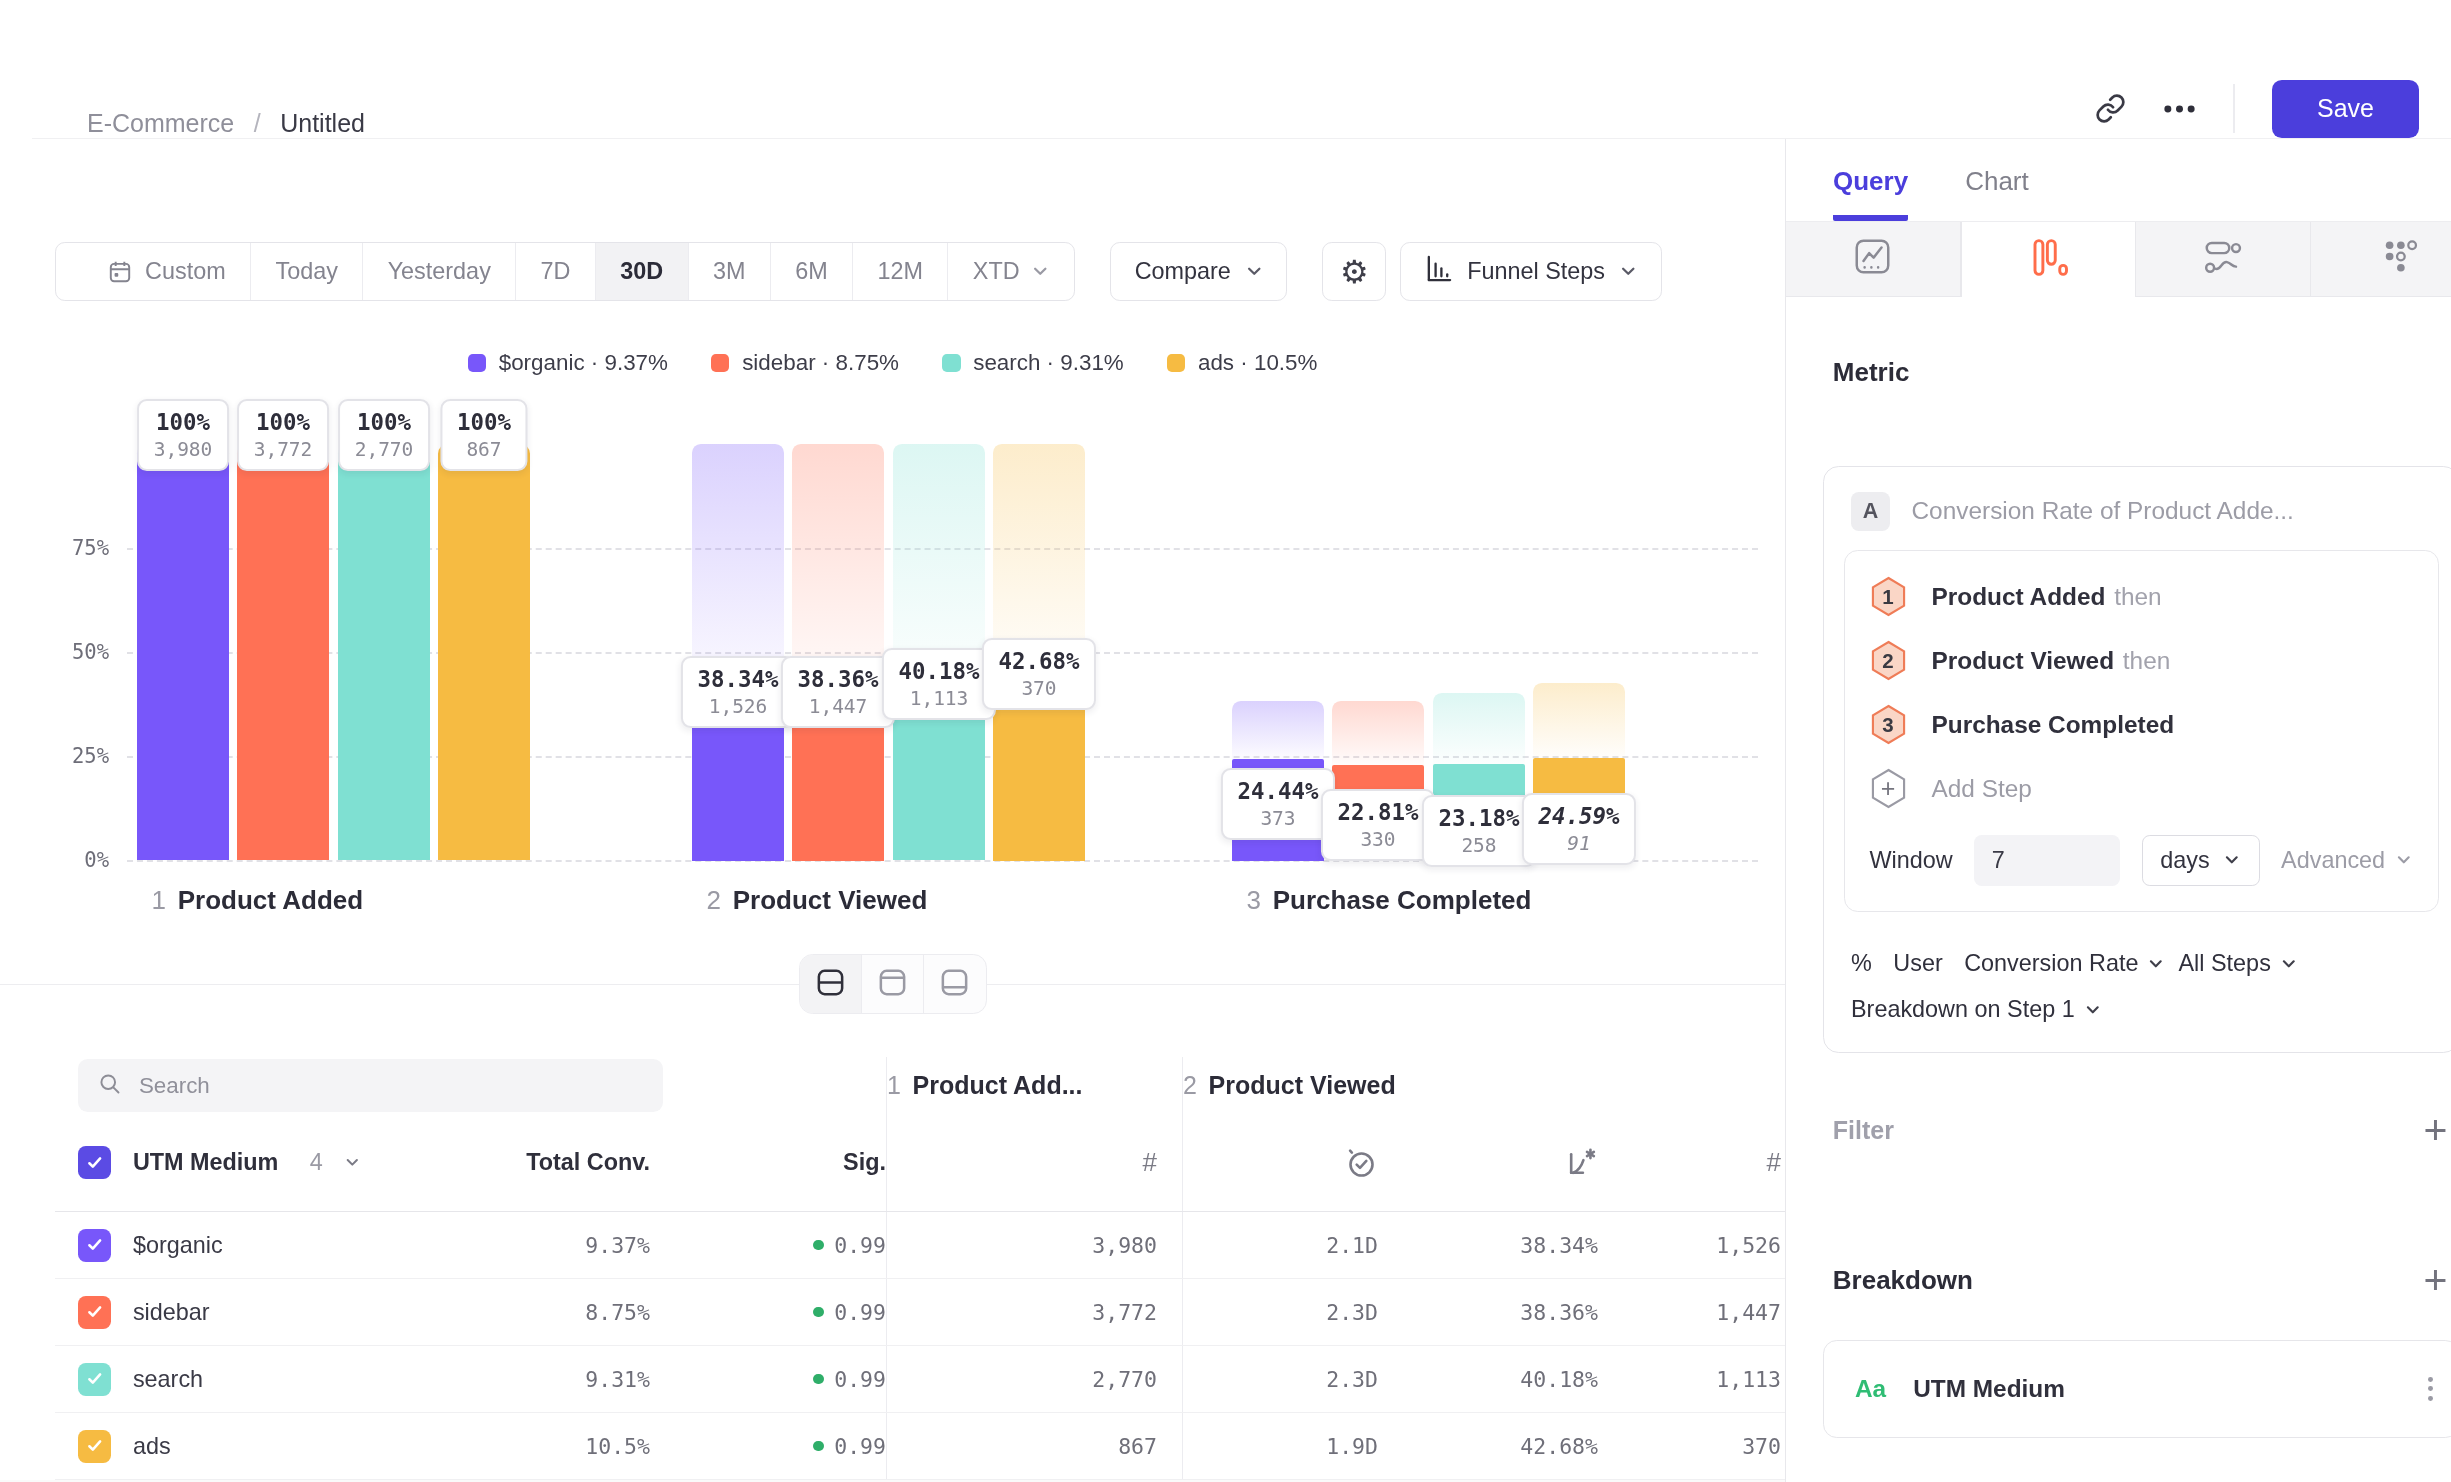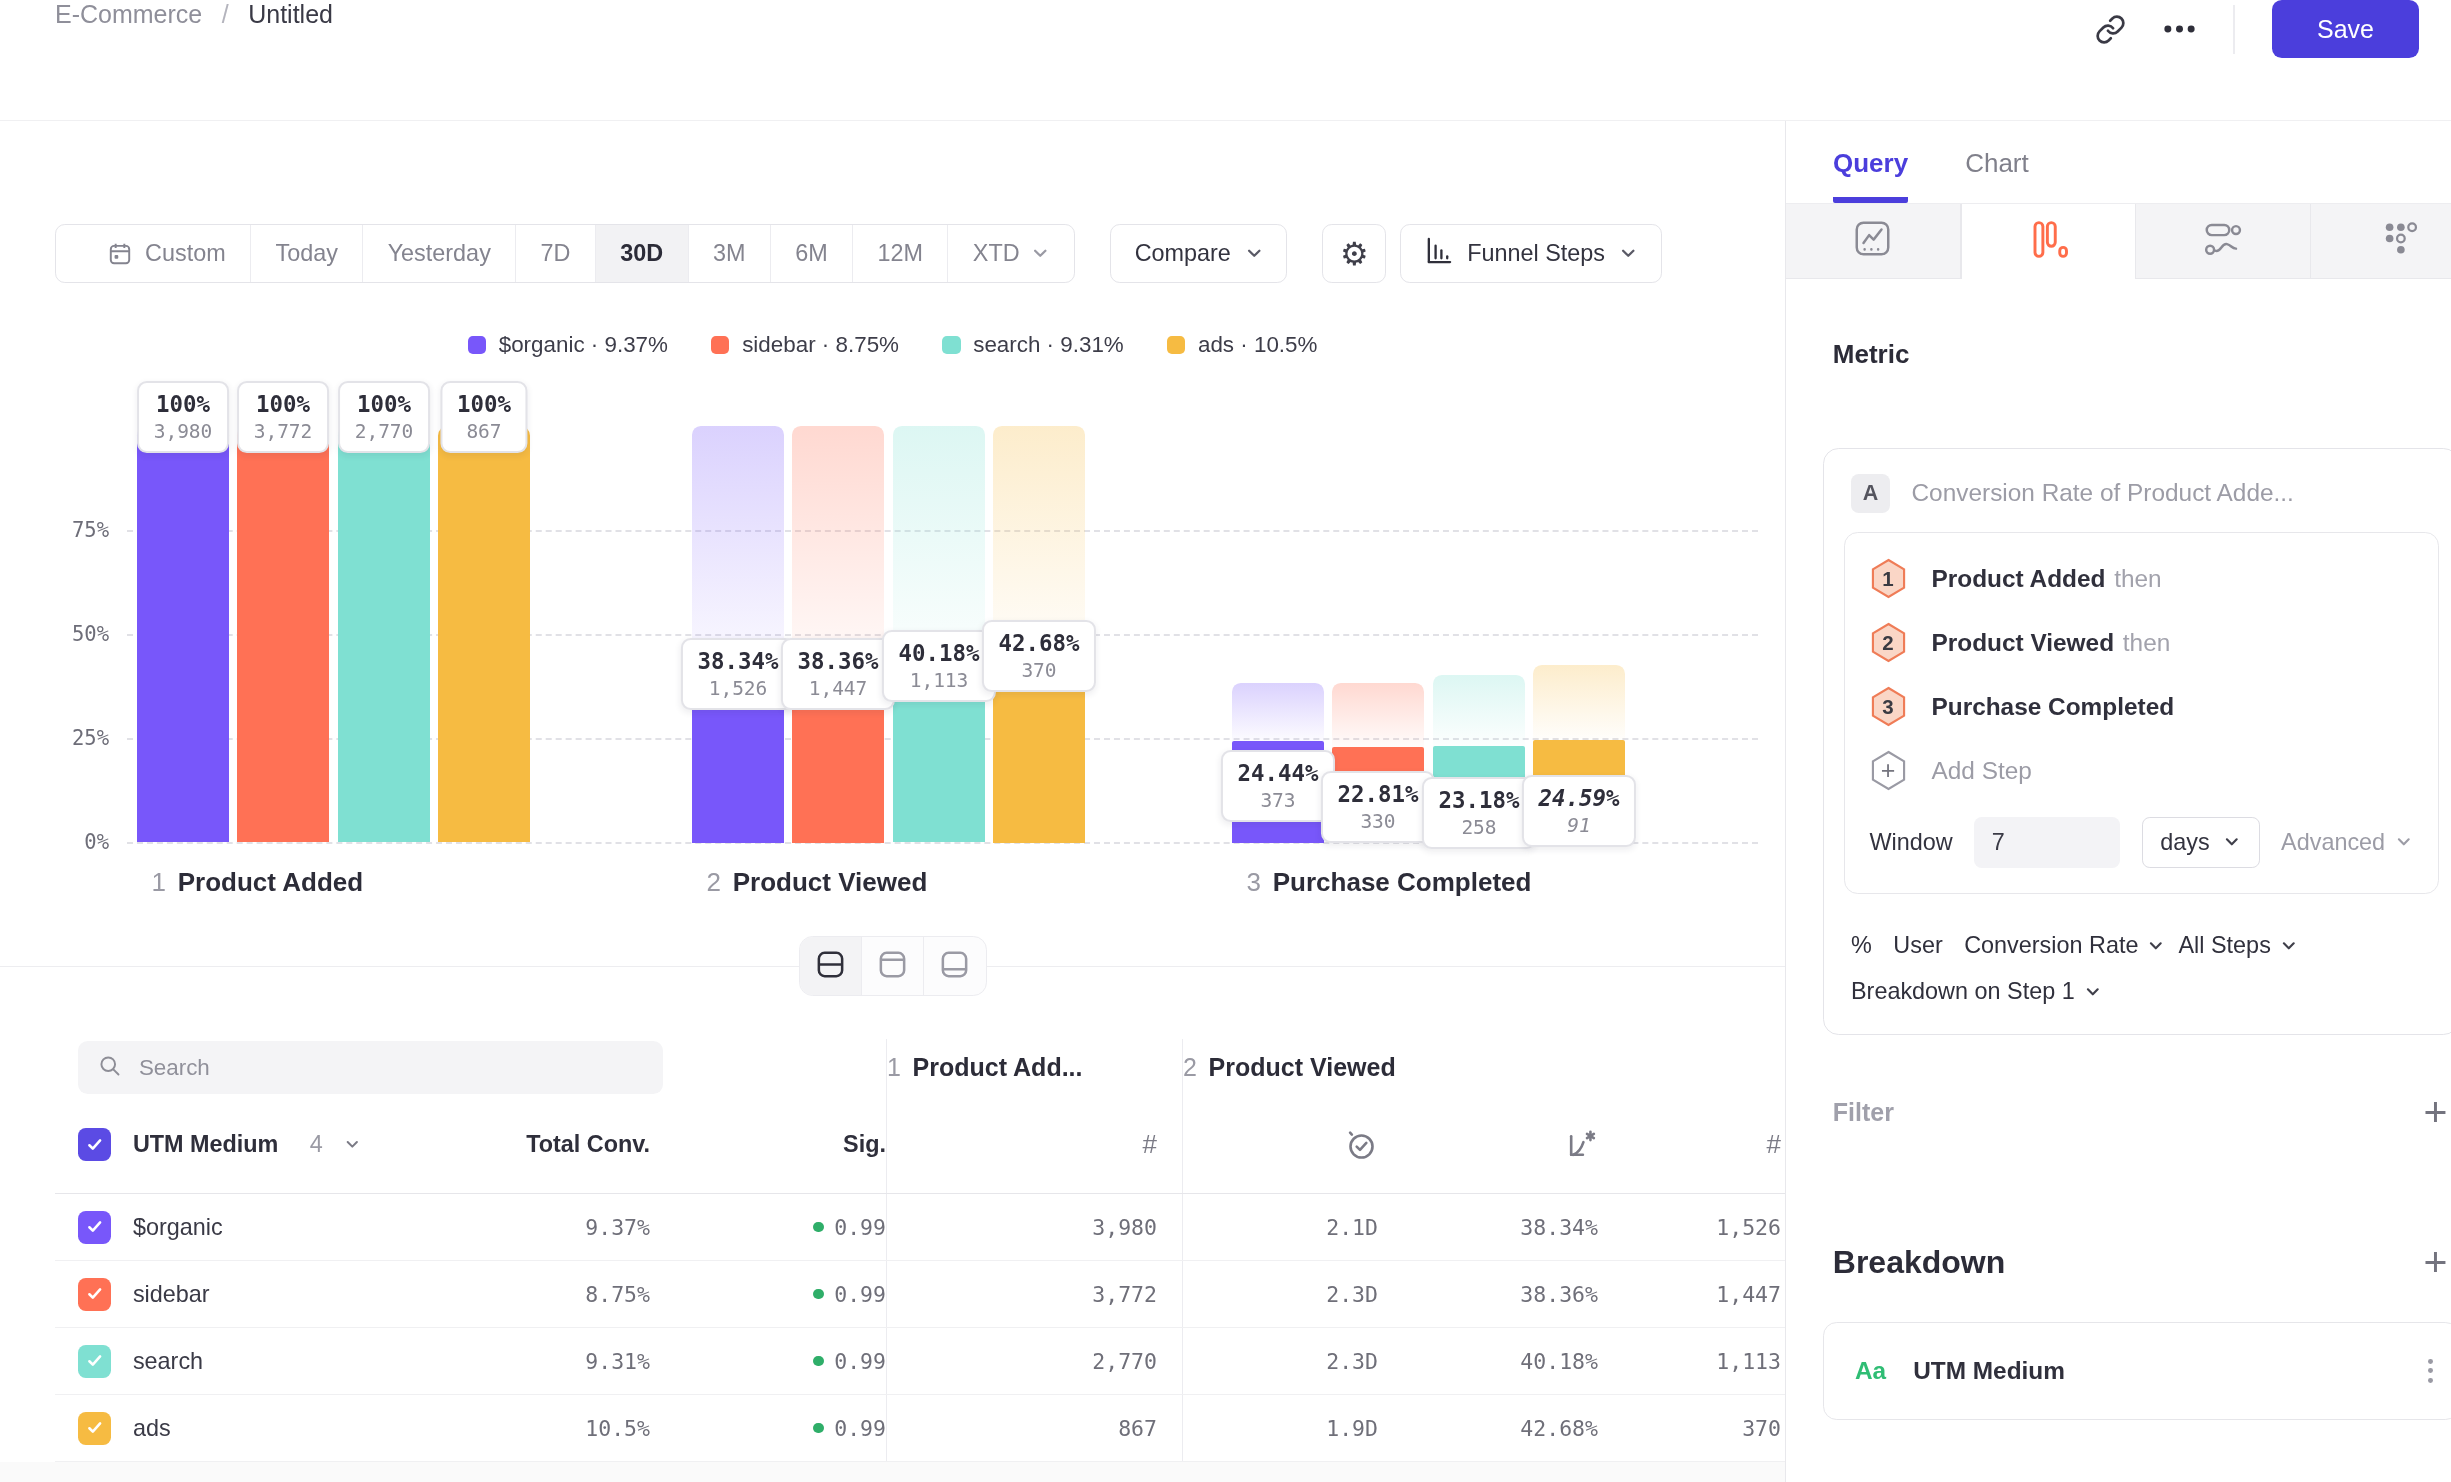--- a/index.html
+++ b/index.html
@@ -1,21 +1,21 @@
 <!DOCTYPE html>
 <html><head>
 <meta charset="utf-8">
 <style>
   * { box-sizing: border-box; }
   html,body { margin:0; padding:0; }
   body { font-family:"Liberation Sans",sans-serif; color:#32323e; background:#fff; }
   .app { width:2452px; height:1482px; position:relative; overflow:hidden; background:#fff; }
 
   
-  .topbar { height:121px; display:flex; align-items:flex-start; padding:0 33px 0 55px; border-bottom:1px solid #f0f0f2; }
+  .topbar { height:139px; display:flex; align-items:flex-end; padding:0 33px 0 55px; border-bottom:1px solid #f0f0f2;margin-left:32px; }
   .crumb-group { color:#8f8f9a; font-size:25px; }
   .crumb-sep { color:#b4b4bd; margin:0 19.5px; font-size:25px; }
   .crumb-title { color:#3a3a46; font-size:25px; font-weight:500; }
   .topbar-right { margin-left:auto; display:flex; align-items:center; gap:37px; }
   .icon-btn { display:flex; align-items:center; justify-content:center; cursor:pointer; }
   .vdiv { width:2px; height:49px; background:#ececf0; }
   .save-btn { background:#4b3edc; color:#fff; font-size:25px; font-weight:500; border-radius:9.8px; padding:14.6px 45px; cursor:pointer; border:none; }
 
   .body { display:flex; height:1373px; }
   .main { width:1810px; position:relative; }
@@ -118,21 +118,21 @@
   .wininput { width:146px; height:51px; background:#f3f3f6; border-radius:7.8px; border:none; font-size:23.4px; color:#3a3a46; padding-left:17.6px; font-family:"Liberation Sans",sans-serif; outline:none; }
   .daysbtn { height:51px; border:1.5px solid #dcdce2; border-radius:7.8px; display:flex; align-items:center; gap:13.7px; padding:0 17.6px; font-size:23.4px; font-weight:500; color:#33333f; cursor:pointer; background:#fff; }
   .advanced { margin-left:auto; color:#9c9ca6; font-size:23.4px; display:flex; gap:9.8px; align-items:center; cursor:pointer; }
   .measurerow { display:flex; align-items:center; padding:9.8px 27px 0; font-size:23.4px; color:#30303c; height:55px; font-weight:500; }
   .measurerow .gap { width:21.5px; } .measurerow .sgap { width:13.7px; }
   .drop { display:flex; align-items:center; gap:8.8px; cursor:pointer;text-align:right; }
   .bdonrow { display:flex; align-items:center; gap:9.8px; padding:9.8px 27px 29px; font-size:23.4px; color:#30303c; font-weight:500; cursor:pointer; }
   .secrow { display:flex; align-items:center; margin-top:57px; padding:0 11.7px 0 9.8px; }
   .secrow.bd { margin-top:109px; }
   .sec-label { font-size:25px; font-weight:600; color:#a0a0ab; }
-  .secrow.bd .sec-label { color:#2c2c38; font-weight:700; font-size:32px; }
+  .secrow.bd .sec-label { color:#2c2c38; font-weight:700; font-size:26px; }
   .plus { margin-left:auto; font-size:41px; font-weight:300; color:#73737e; line-height:1; cursor:pointer; }
   .bdcard { border:1.5px solid #e6e6ea; border-radius:13.7px; margin-top:39px; height:98px; display:flex; align-items:center; padding:0 25px 0 31px; gap:27px; }
   .aa { color:#2fbd74; font-weight:700; font-size:24.4px; }
   .bdname { font-size:24.4px; font-weight:600; color:#30303c; }
   .kebab { margin-left:auto; display:flex; flex-direction:column; gap:4.9px; cursor:pointer; }
   .kebab i { width:4.9px; height:4.9px; border-radius:50%; background:#9a9aa4; }
   .chev { display:inline-flex; }
 </style>
 </head>
 <body>

